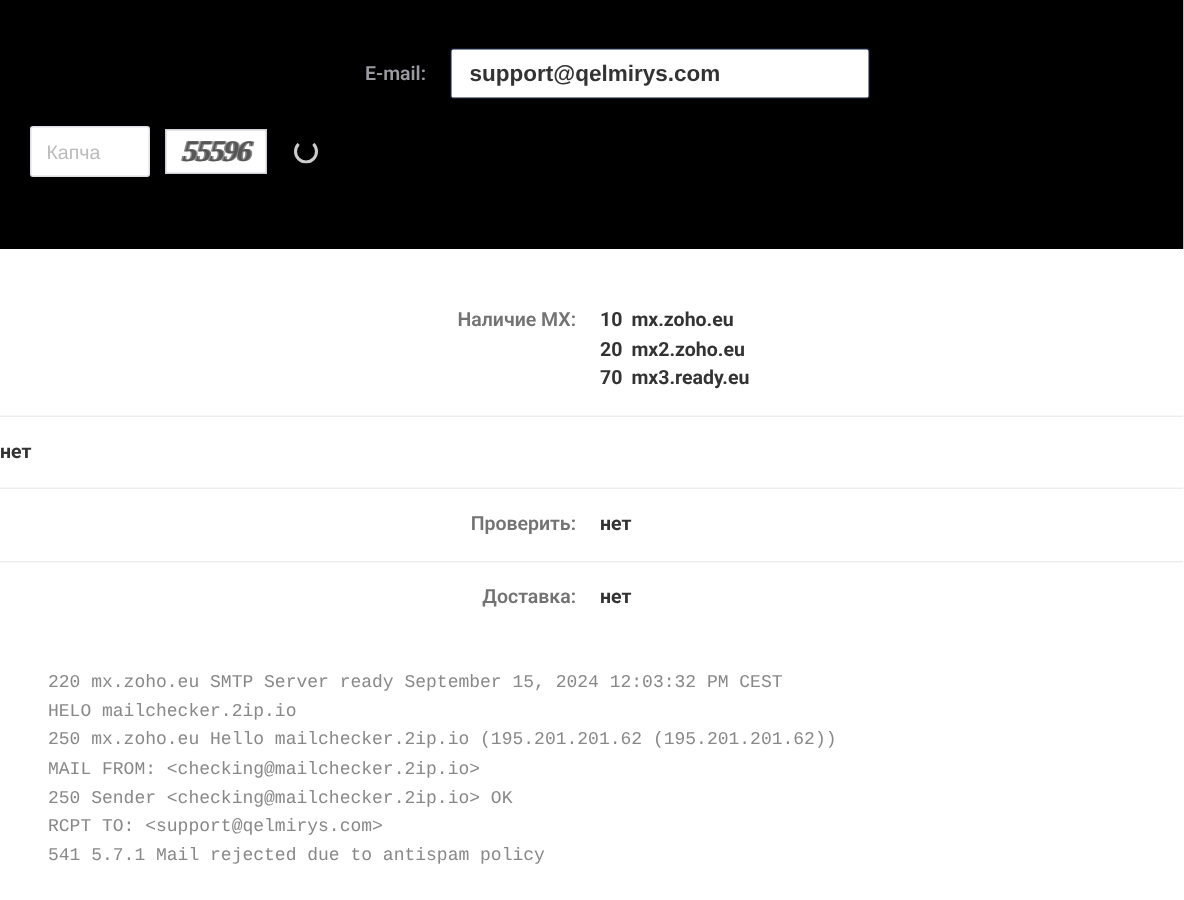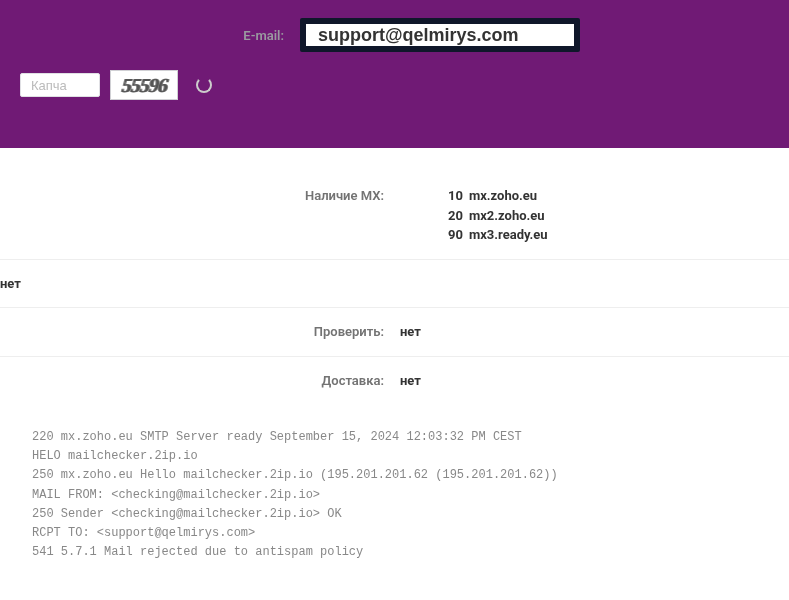--- a/index.html
+++ b/index.html
@@ -7,50 +7,50 @@
       margin: 0;
       padding: 0;
     }
     body {
       font-family: -apple-system, BlinkMacSystemFont, "Segoe UI", Roboto, Arial, sans-serif;
       background: #fff;
       color: #333;
       width: 789px;
     }
     .form-panel {
-      background: #701a75;
-      padding: 18px 20px 30px 20px;
+      background: #000000;
+      padding: 32px 20px 30px 20px;
     }
     .form-row {
       display: flex;
       align-items: center;
       margin-bottom: 18px;
     }
     .form-label {
       width: 280px;
       text-align: right;
       padding-right: 16px;
       color: #9a9aa0;
       font-size: 13px;
       font-weight: 600;
     }
     .form-input {
       width: 280px;
       height: 34px;
-      border: 6px solid #0f172a;
+      border: 1px solid #0f172a;
       background: #fff;
       padding: 0 12px;
-      font-size: 18px;
+      font-size: 15px;
       font-weight: 600;
       color: #333;
       border-radius: 2px;
     }
     .captcha-input {
       width: 80px;
-      height: 24px;
+      height: 34px;
       border: 1px solid #e0e0e4;
       background: #fff;
       padding: 0 10px;
       font-size: 13px;
       color: #aaa;
       border-radius: 2px;
     }
     .captcha-input::placeholder {
       color: #bbb;
     }
@@ -127,21 +127,20 @@
       font-weight: 700;
       color: #333;
       line-height: 1.5;
     }
     .mx-row {
       display: flex;
       gap: 6px;
     }
     .mx-priority {
       font-weight: 700;
-      margin-left: 48px;
     }
     .mx-host {
       font-weight: 700;
     }
     .smtp-log {
       margin: 14px 22px;
       padding: 10px;
       font-family: "Courier New", monospace;
       font-size: 12px;
       color: #888;
@@ -174,21 +173,21 @@
     <div class="result-value" id="mx-list">
         <div class="mx-row">
           <span class="mx-priority">10</span>
           <span class="mx-host">mx.zoho.eu</span>
         </div>
         <div class="mx-row">
           <span class="mx-priority">20</span>
           <span class="mx-host">mx2.zoho.eu</span>
         </div>
         <div class="mx-row">
-          <span class="mx-priority">90</span>
+          <span class="mx-priority">70</span>
           <span class="mx-host">mx3.ready.eu</span>
         </div>
       </div>
   </div>
 
   <div class="result-row">
     <div class="result-value">нет</div>
   </div>
 
   <div class="result-row">

